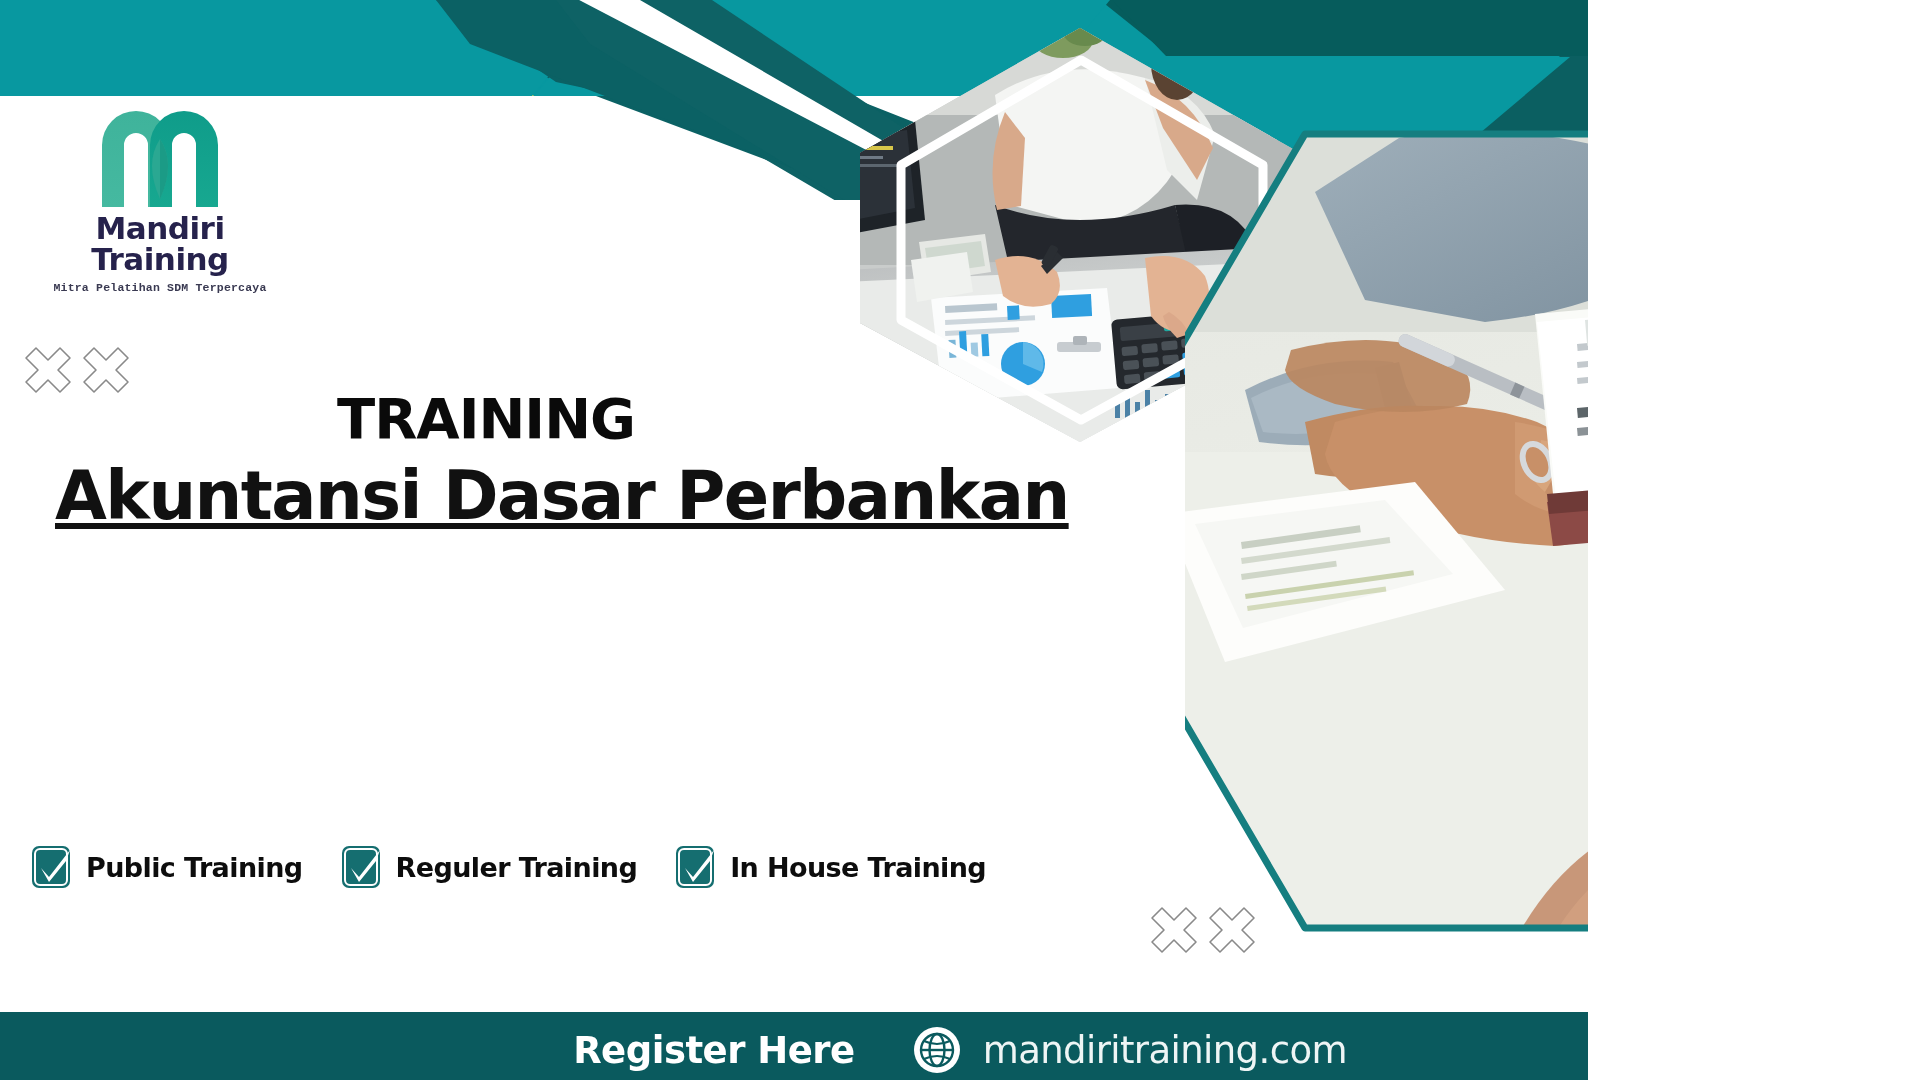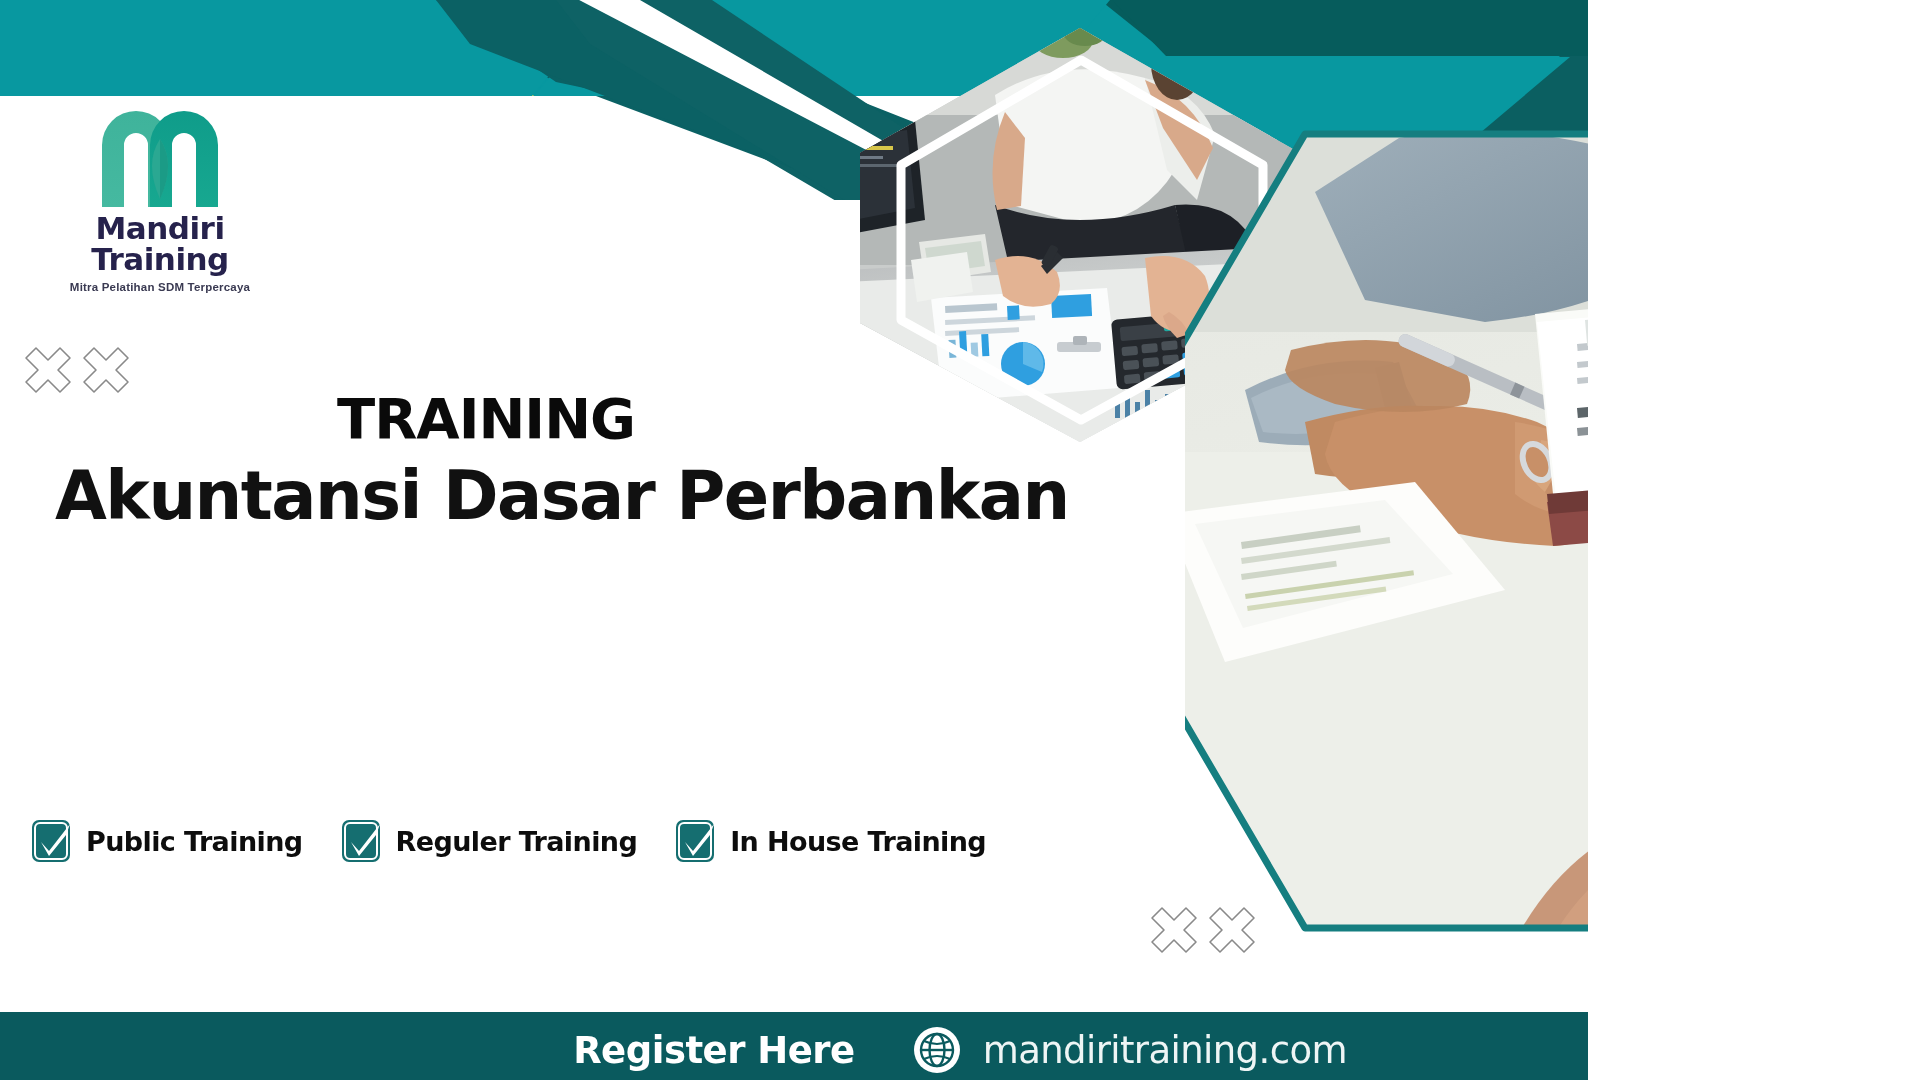--- a/index.html
+++ b/index.html
@@ -48,21 +48,21 @@
     margin-top: 6px;
     font-family: "DejaVu Sans", sans-serif;
     font-weight: bold;
     font-size: 31px;
     letter-spacing: -0.5px;
     color: #26224c;
     line-height: 1;
   }
   #logo-tagline {
     margin-top: 7px;
-    font-family: Liberation Sans, sans-serif;
+    font-family: Liberation Mono, monospace;
     font-weight: bold;
     font-size: 11.5px;
     letter-spacing: 0.2px;
     color: #3a3a52;
     line-height: 1;
   }
 
   
   #headline-block {
     position: absolute;
@@ -84,27 +84,28 @@
   #title-sub {
     font-family: "DejaVu Sans", sans-serif;
     font-weight: bold;
     font-size: 67px;
     letter-spacing: -1.5px;
     color: #111111;
     text-align: left;
     line-height: 1.05;
     margin: 14px 0 0 0;
     white-space: nowrap;
+    text-decoration: underline;
   }
 
   
   #checklist {
     position: absolute;
     left: 30px;
-    top: 818px;
+    top: 844px;
     display: flex;
     align-items: center;
   }
   .check-item {
     display: flex;
     align-items: center;
     margin-right: 37px;
   }
   .check-box {
     width: 42px;

